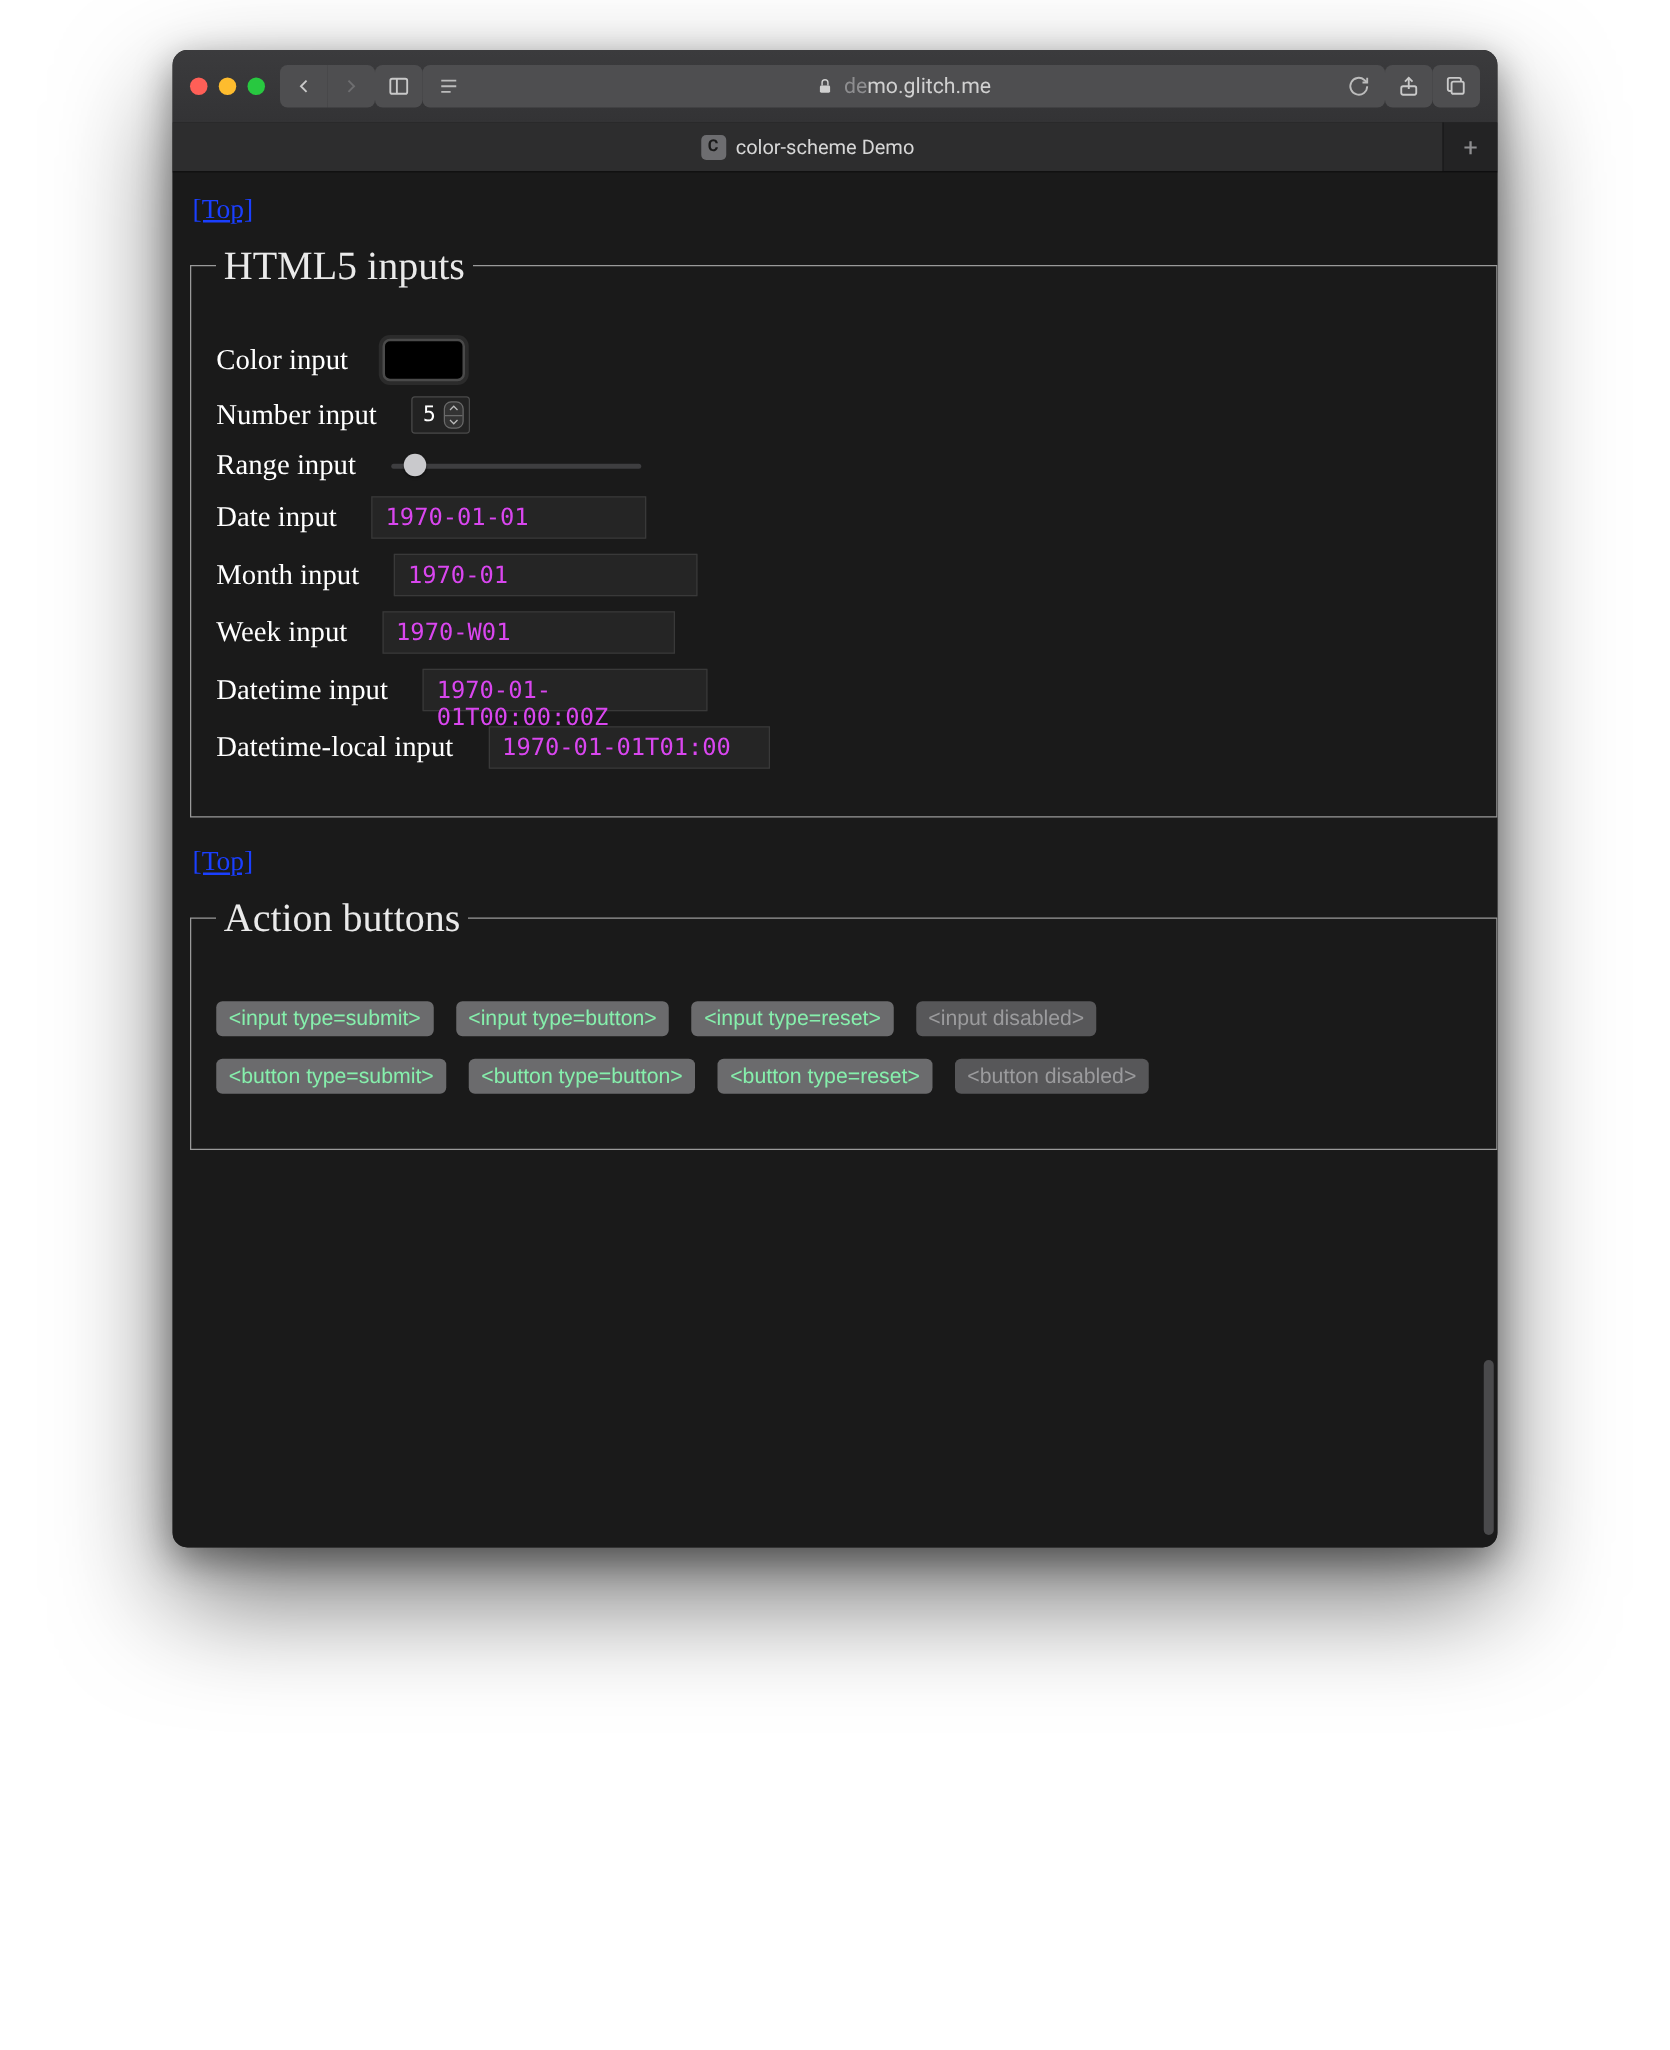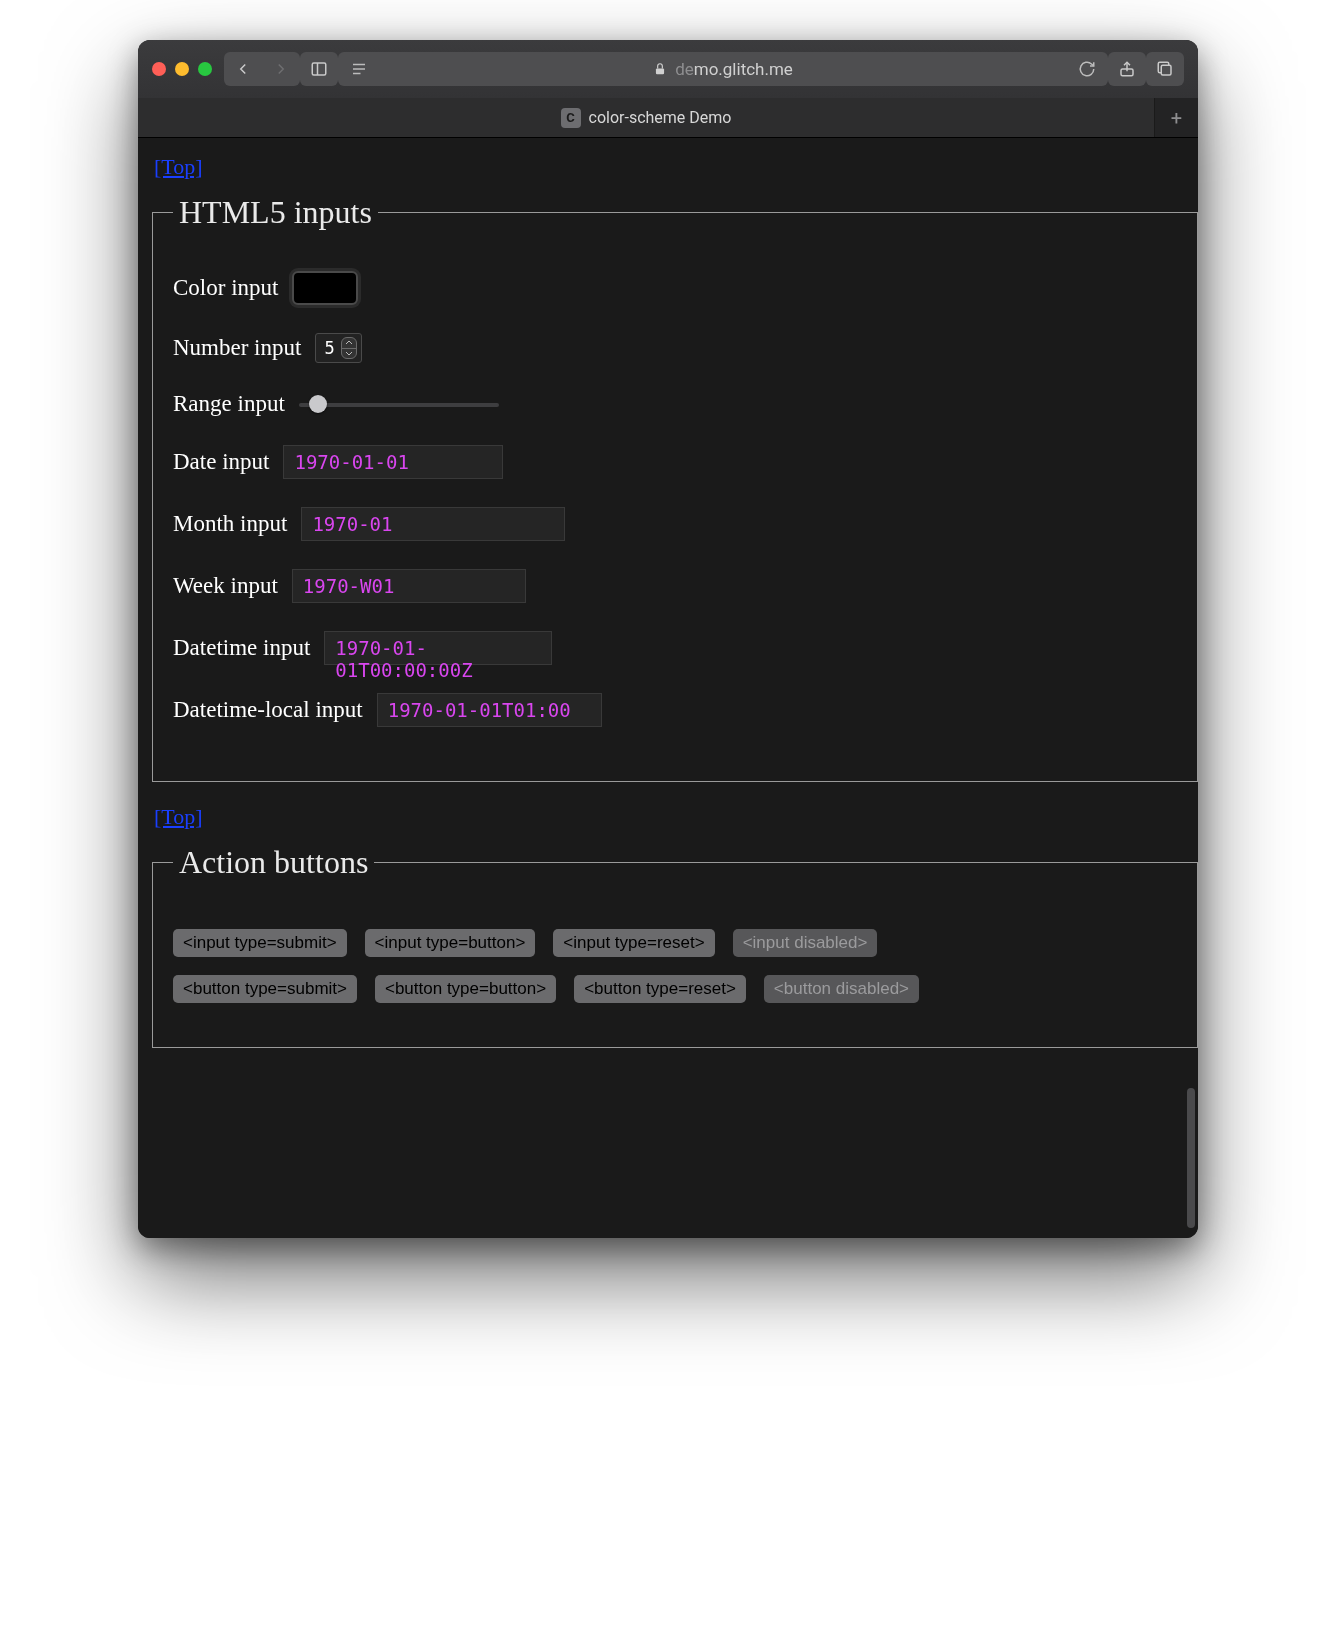--- a/index.html
+++ b/index.html
@@ -115,21 +115,21 @@
     padding:30px 20px 26px 20px;
   }
   legend{
     color:#eaeaea;
     font-family:Georgia,'Times New Roman',serif;
     font-size:32px;
     padding:0 6px;
     margin-top:29px;
   }
 
-  .row{display:flex;align-items:center;gap:14px;margin:28px 0;}
+  .row{display:flex;align-items:center;gap:28px;margin:12px 0;}
   .row:first-of-type{margin-top:10px;}
   .lbl{
     color:#fff;
     font-family:Georgia,'Times New Roman',serif;
     font-size:23px;
     white-space:nowrap;
   }
 
   
   .color-swatch{
@@ -156,29 +156,29 @@
     position:absolute;left:10px;top:1px;width:18px;height:18px;border-radius:50%;
     background:#c9c9cc;box-shadow:0 1px 2px rgba(0,0,0,.6);
   }
 
   .txtin{
     background:#252525;border:1px solid #393939;color:#d946ef;
     font-family:ui-monospace,Menlo,monospace;font-size:19px;
     padding:5px 10px;height:34px;
   }
   .w-date{width:220px;}
-  .w-month{width:264px;}
+  .w-month{width:243px;}
   .w-week{width:234px;}
   .w-dt{width:228px;}
   .w-dtl{width:225px;}
 
   
   .btns p{margin:18px 0;display:flex;flex-wrap:wrap;gap:14px 18px;}
   .act{
-    background:#6b6b6d;color:#000000;border:none;border-radius:5px;
+    background:#6b6b6d;color:#86efac;border:none;border-radius:5px;
     font-size:17px;padding:4px 10px;font-family:-apple-system,sans-serif;
   }
   .act.disabled{color:#9b9b9d;background:#575759;}
 </style>
 </head>
 <body>
 
 <div class="window">
 
   <div class="toolbar">

